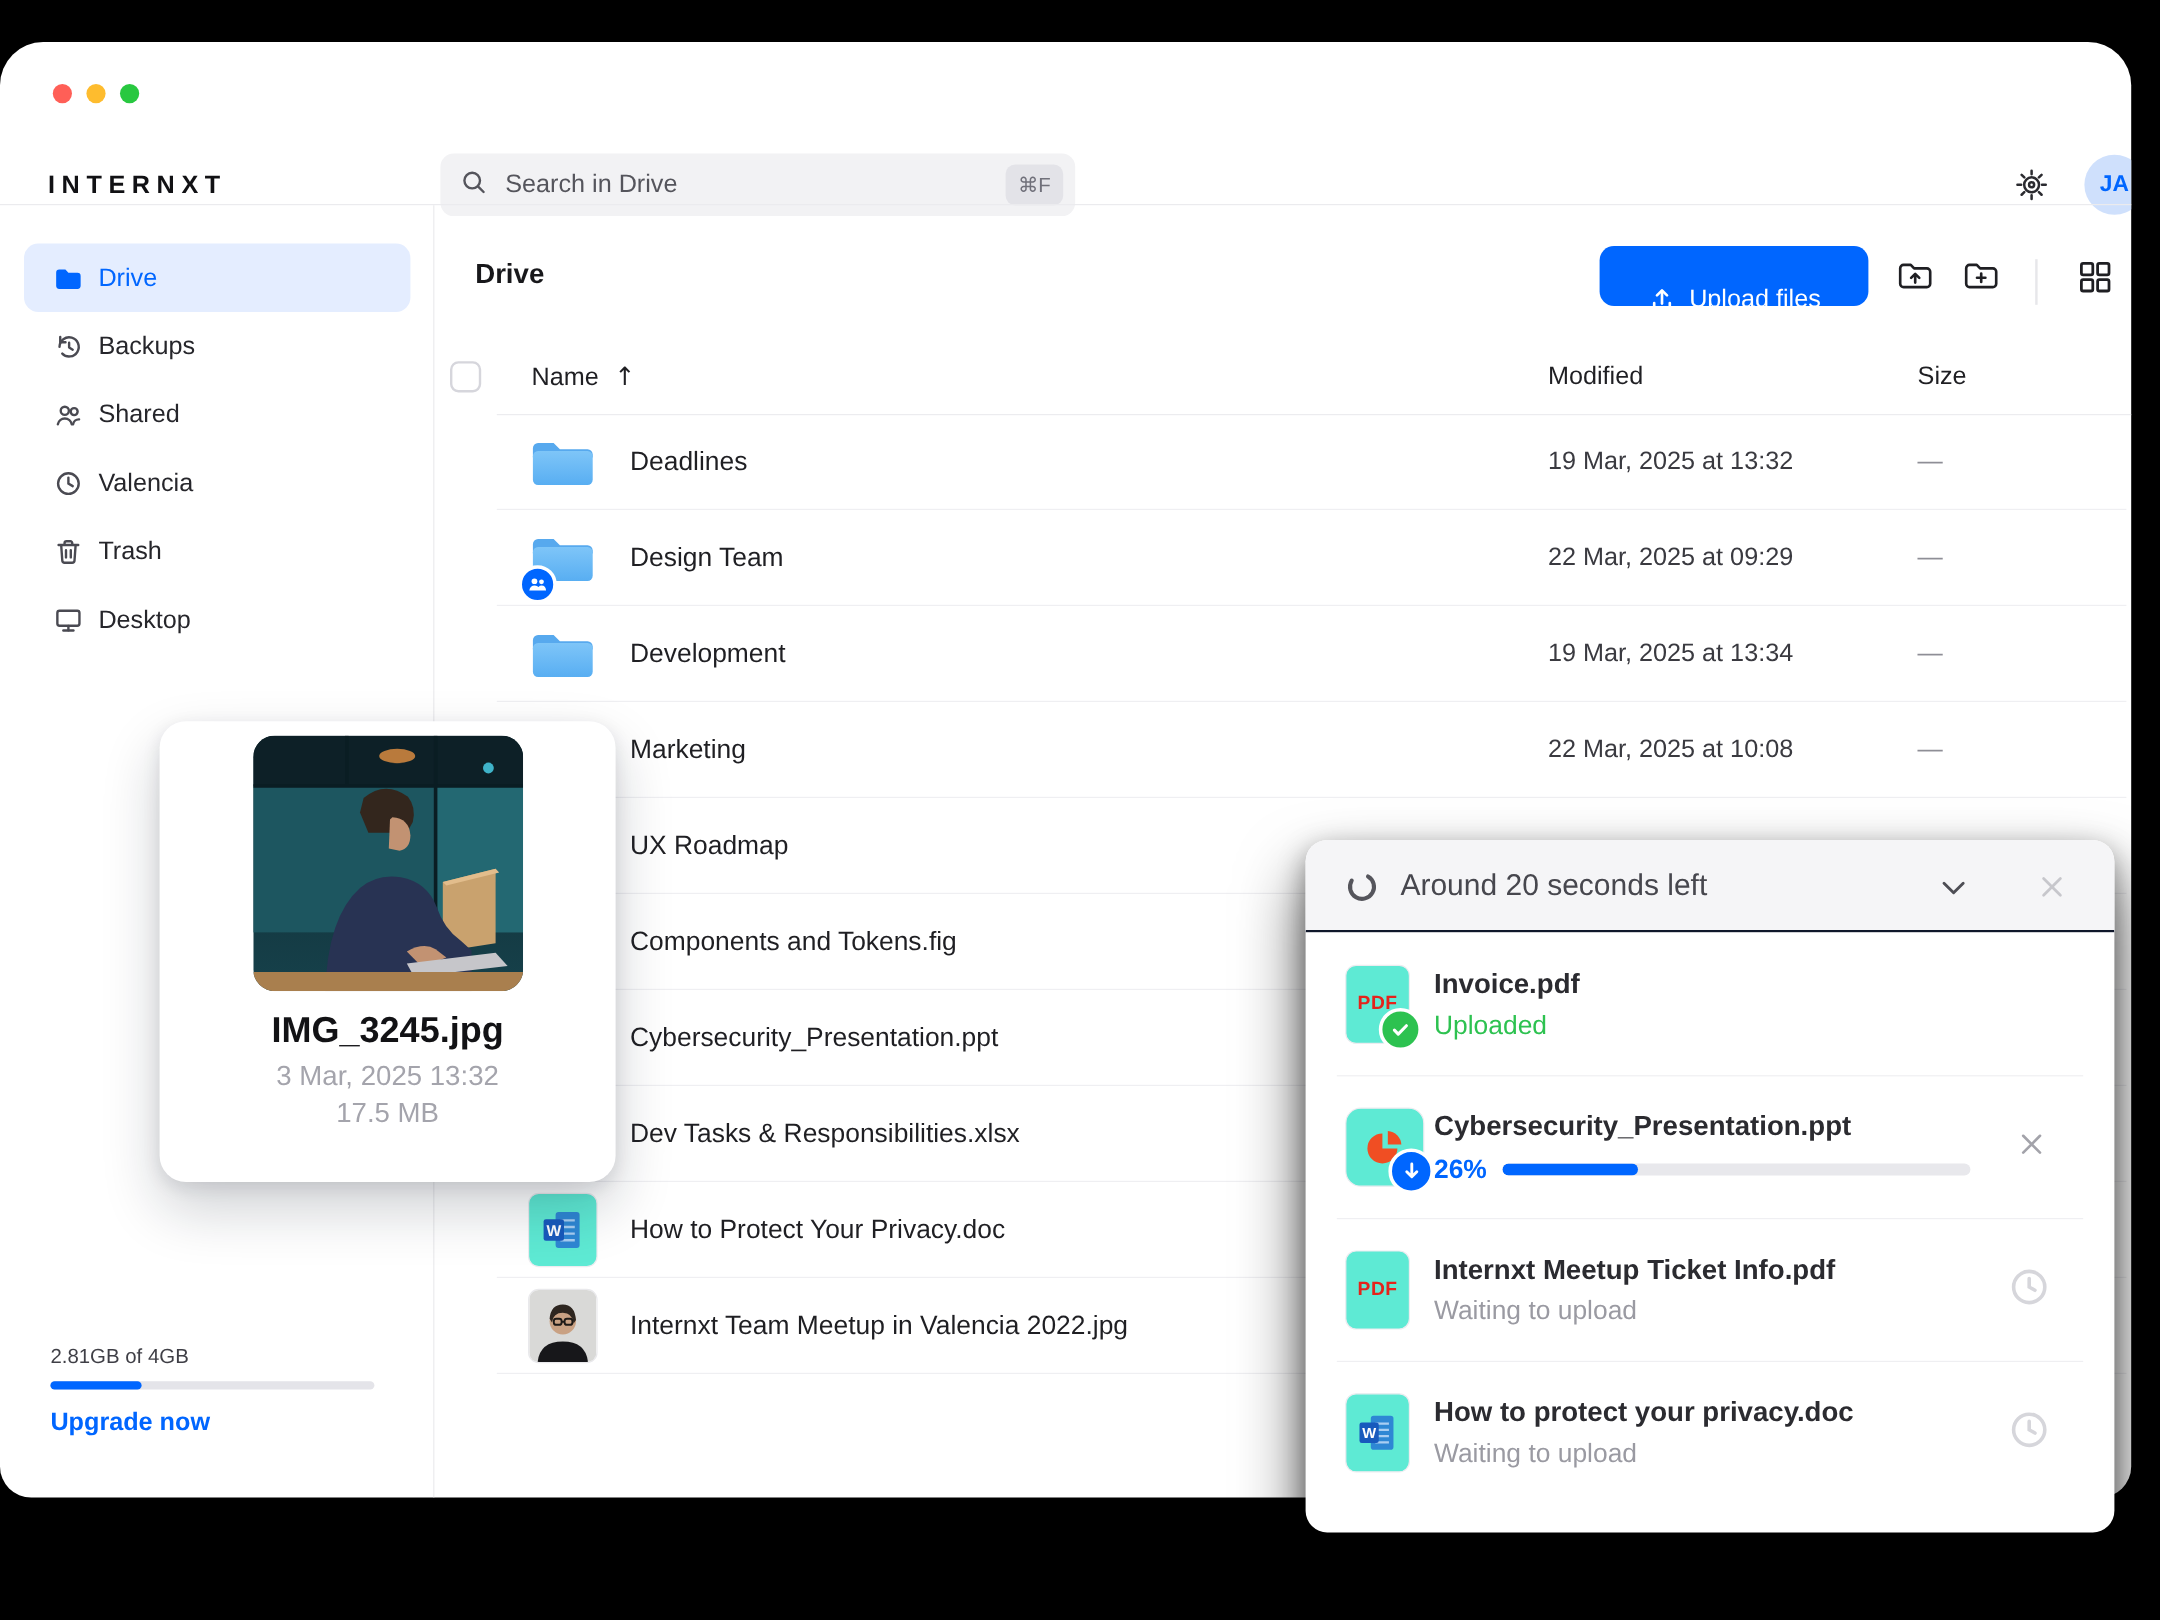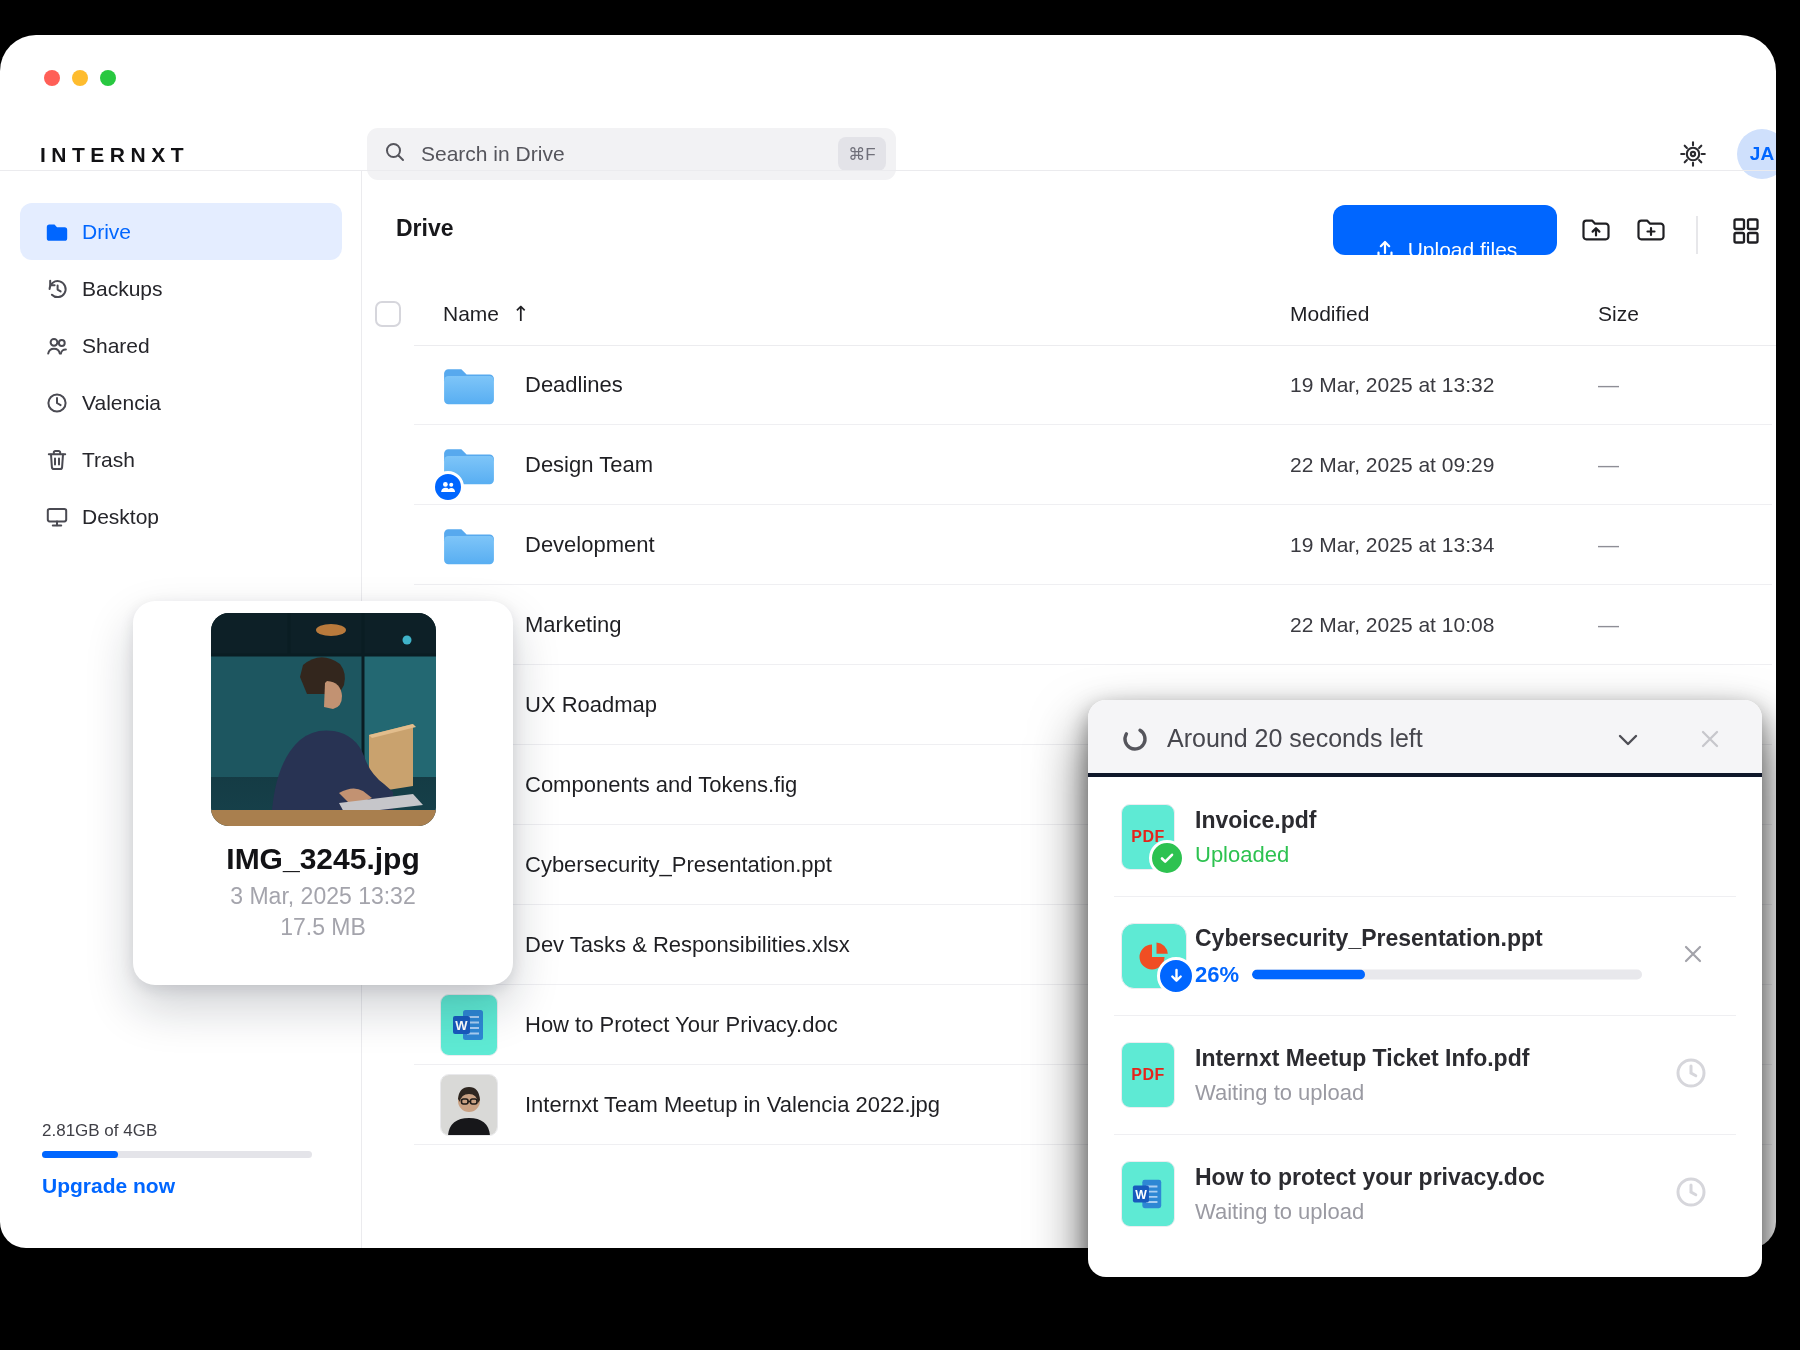--- a/index.html
+++ b/index.html
@@ -62,21 +62,21 @@
   .pcard{position:absolute;left:133px;top:601px;width:380px;height:384px;background:#fff;border-radius:22px;
          box-shadow:0 22px 48px rgba(15,23,42,.20), 0 4px 14px rgba(15,23,42,.10);z-index:30;text-align:center;}
   .pcard .photo{width:225px;height:213px;border-radius:18px;overflow:hidden;margin:12px auto 0;}
   .pcard .fn{margin-top:16px;font-size:30px;font-weight:600;color:#121215;}
   .pcard .meta{margin-top:7px;font-size:23px;color:#A4A4AC;}
   .pcard .meta2{margin-top:4px;font-size:23px;color:#A4A4AC;}
   
   .upanel{position:absolute;left:1088px;top:700px;width:674px;height:577px;background:#fff;border-radius:18px;
           box-shadow:0 30px 55px rgba(0,0,0,.65), 0 8px 22px rgba(0,0,0,.35);z-index:40;}
   .upanel .phead{position:absolute;left:0;top:0;right:0;height:77px;background:#F5F5F7;border-radius:18px 18px 0 0;
-                 border-bottom:4px solid #0f172a;box-sizing:border-box;}
+                 border-bottom:2px solid #0f172a;box-sizing:border-box;}
   .phead .ptitle{position:absolute;left:79px;top:24px;font-size:25px;font-weight:500;color:#47474E;}
   .phead .spin{position:absolute;left:32px;top:24px;width:30px;height:30px;}
   .phead .chev{position:absolute;left:524px;top:24px;width:32px;height:32px;cursor:pointer;}
   .phead .pclose{position:absolute;left:606px;top:23px;width:32px;height:32px;cursor:pointer;}
   .u-row{position:absolute;left:33px;right:26px;}
   .u-row .uicon{position:absolute;left:0;top:50%;transform:translateY(-50%);}
   .u-row .utext{position:absolute;left:74px;top:50%;transform:translateY(-50%);}
   .u-row .uname{font-size:23px;font-weight:600;color:#2B2B30;white-space:nowrap;}
   .u-row .ustatus{margin-top:8px;font-size:22px;}
   .u-row .ustatus.ok{color:#2DC250;}

